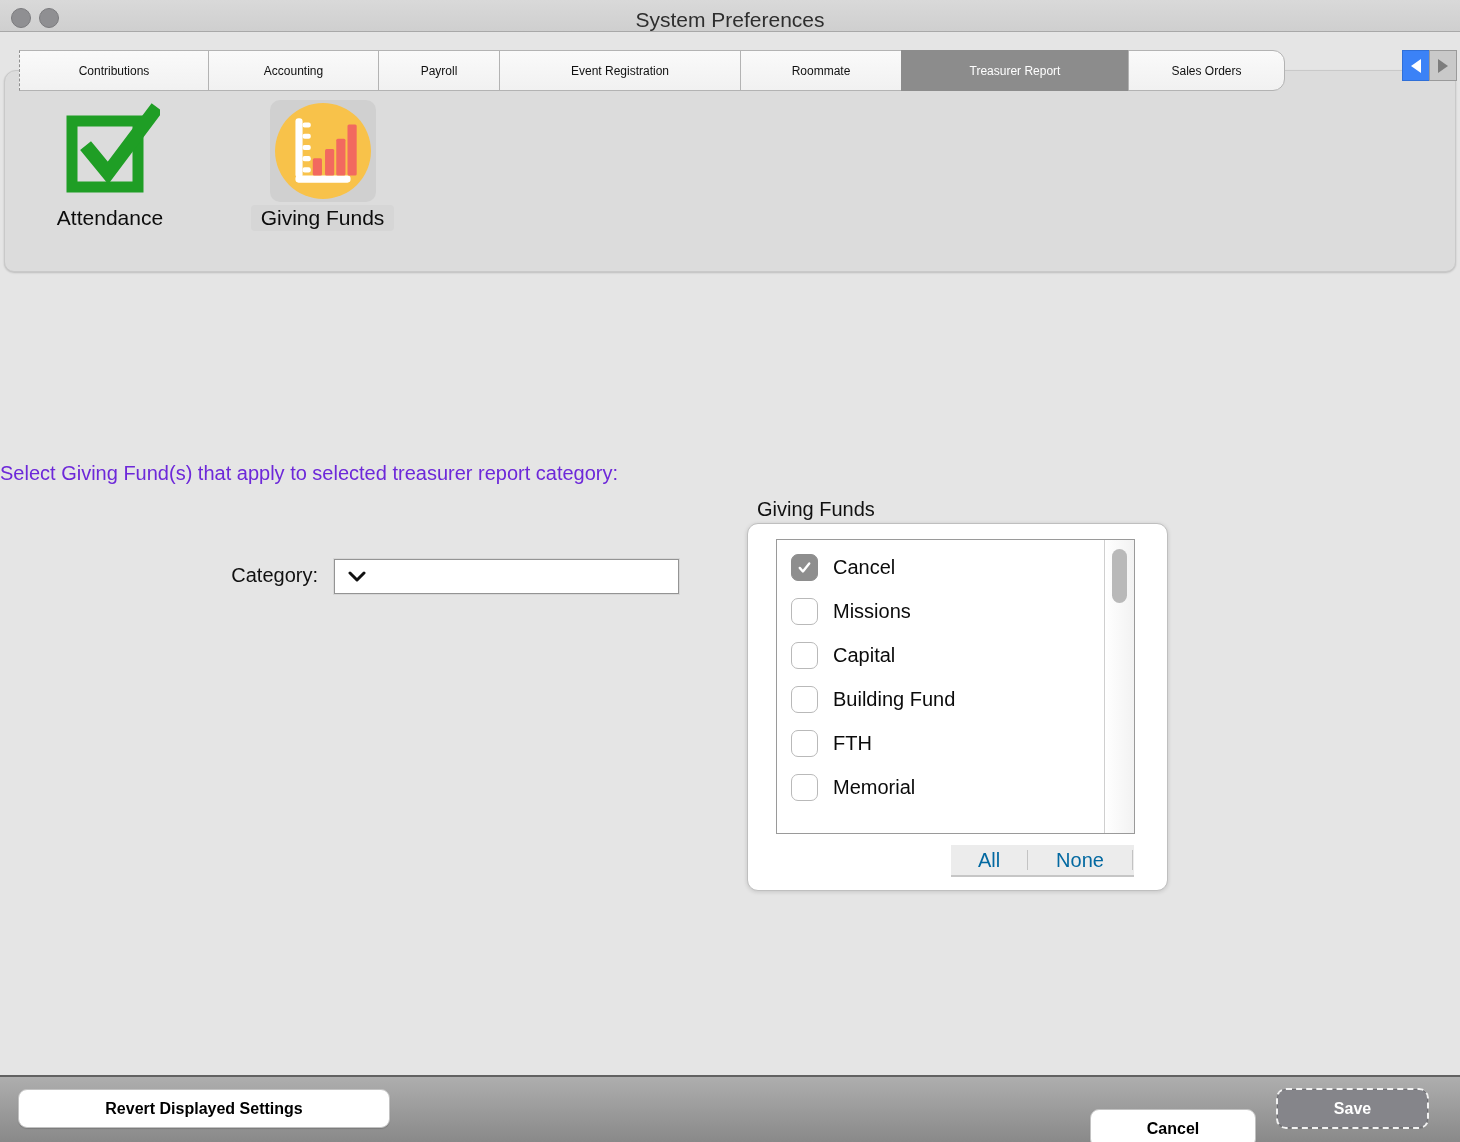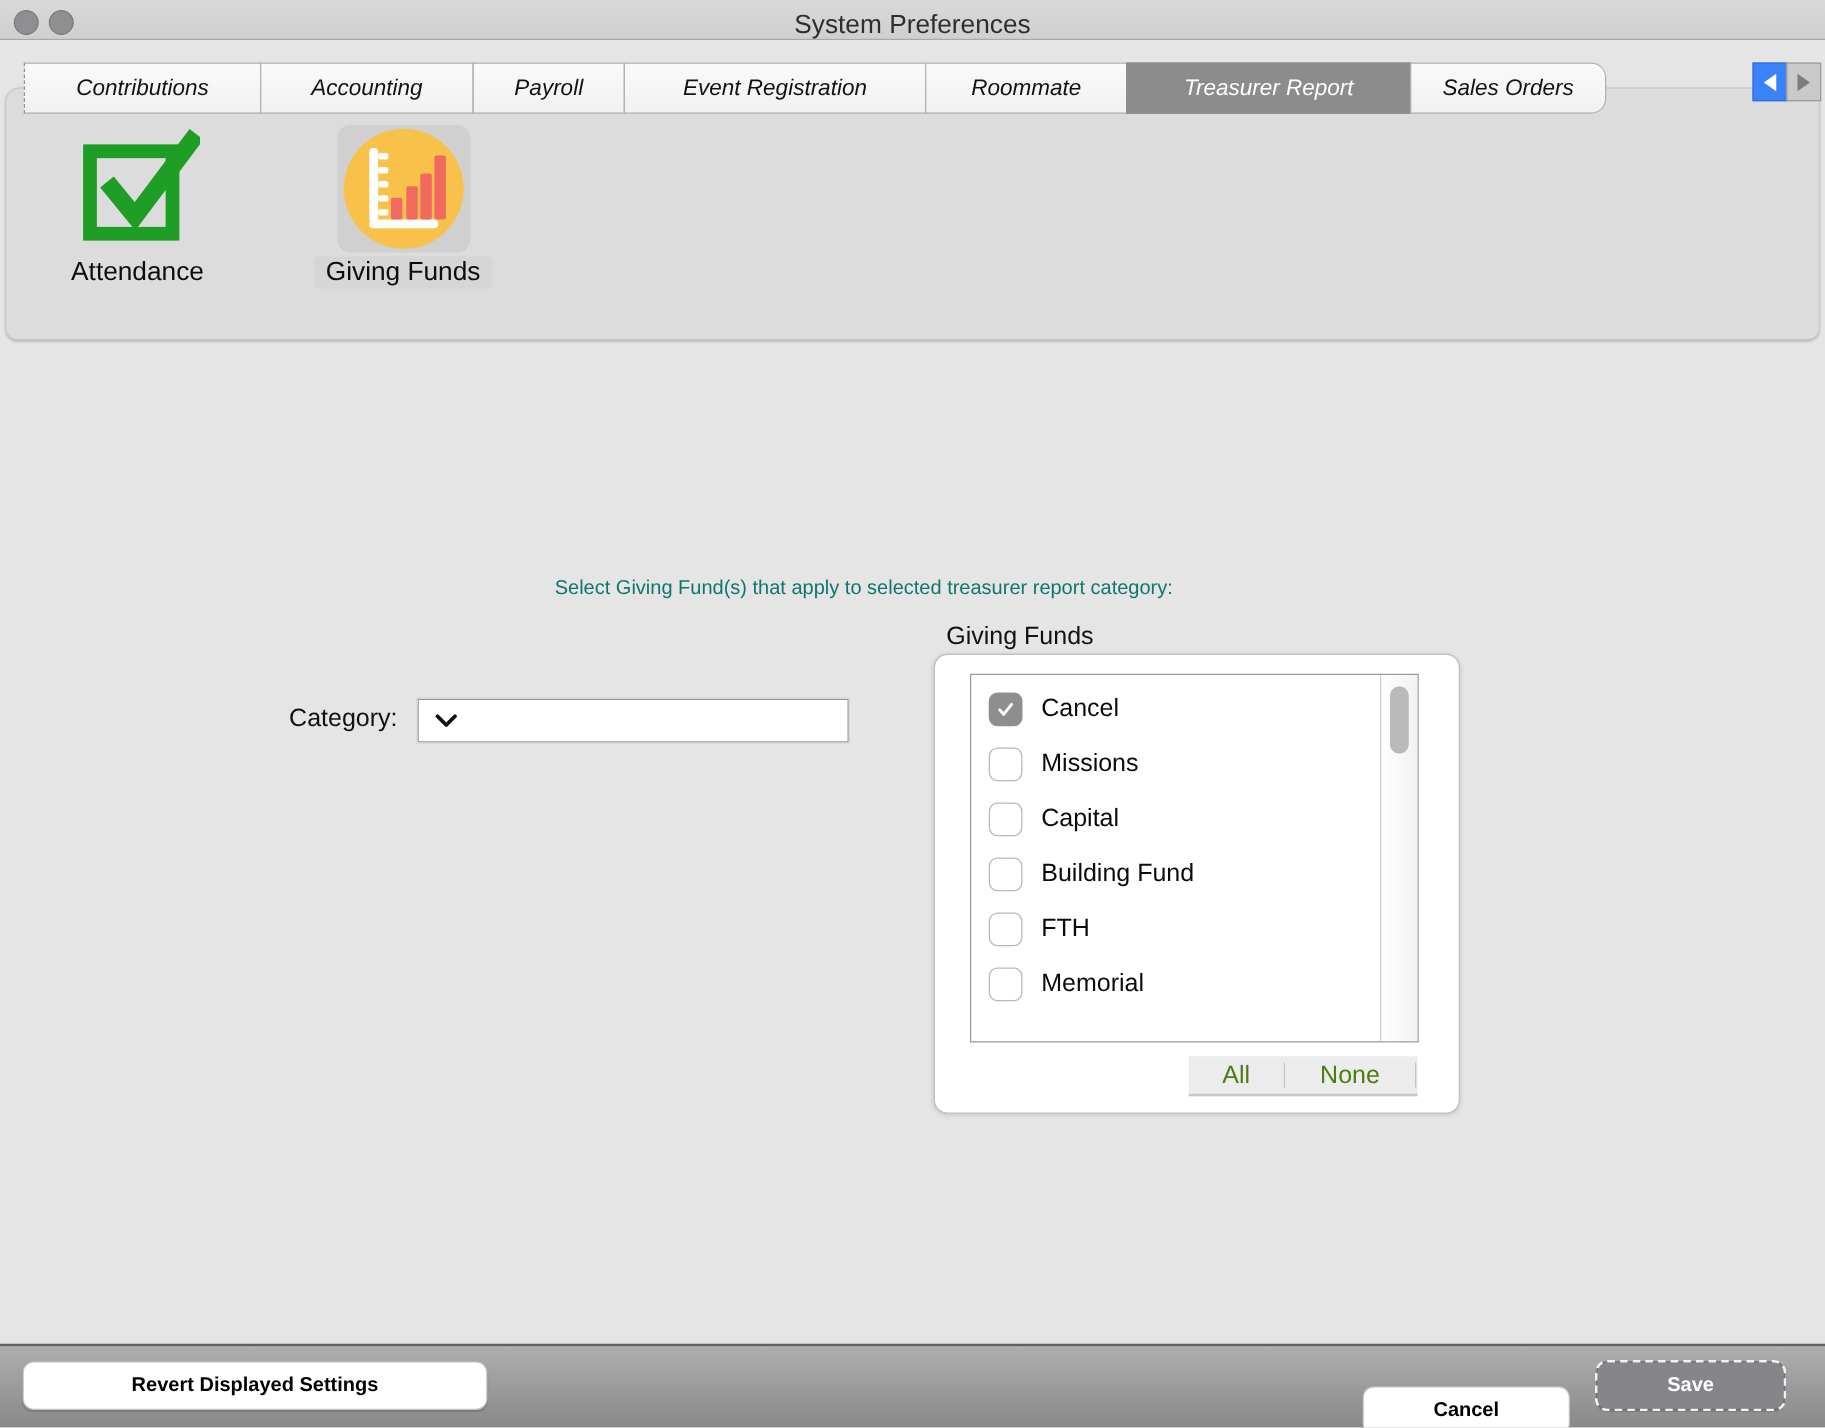--- a/index.html
+++ b/index.html
@@ -32,21 +32,21 @@
     border:1px solid #c9c9c9;
     border-radius:12px 12px 10px 10px;
     box-shadow:0 1px 2px rgba(0,0,0,0.18);
   }
   
   .tabbar { position:absolute; top:50px; left:19px; height:41px; display:flex; z-index:5; }
   .tab {
     height:41px; display:flex; align-items:center; justify-content:center;
     background:linear-gradient(180deg,#fafafa,#f1f1f1);
     border:1px solid #b3b3b3; margin-left:-1px;
-    font-size:18px; color:#111; cursor:default;font-style:italic;
+    font-size:12px; color:#111; cursor:default;
   }
   .tab.first { margin-left:0; border-left:1px dashed #8f8f8f; }
   .tab.selected { background:#8c8c8c; color:#fff; border-color:#8c8c8c; }
   .tab.last { border-radius:0 12px 12px 0; }
   .nav-arrows { position:absolute; top:50px; left:1402px; height:31px; display:flex; z-index:5; }
   .nav-btn { width:28px; height:31px; display:flex; align-items:center; justify-content:center;
     border:1px solid #9a9a9a; }
   .nav-btn.back { background:#3b82f7; border-color:#2f6fd8; }
   .nav-btn.fwd  { background:#c9c9c9; margin-left:-1px; }
   
@@ -58,22 +58,22 @@
   .tool-item.selected .icon-wrap { background:#d0d0d0; }
   .tool-item .tool-label {
     margin-top:3px; font-size:21px; color:#0c0c0c; display:inline-block;
     padding:1px 10px; border-radius:4px;
   }
   .tool-item.selected .tool-label { background:#d6d6d6; }
   .ti-attendance { left:30px; width:160px; }
   .ti-giving { left:235px; width:175px; }
   
   .instruction {
-    position:absolute; top:462px; left:0; width:1382px; text-align:center;
-    font-size:16px; color:#0f766e;
+    position:absolute; top:462px; left:0; width:1382px; 
+    font-size:20px; color:#6d28d9;
   }
   .list-title { position:absolute; top:498px; left:757px; font-size:20px; color:#111; }
   .category-label { position:absolute; top:564px; left:180px; width:138px; text-align:right;
     font-size:20px; color:#111; }
   .category-select {
     position:absolute; top:559px; left:334px; width:345px; height:35px;
     background:#fff; border:1px solid #949494; outline:1px solid #d7d7d7;
     display:flex; align-items:stretch; padding:2px;
   }
   .category-value {
@@ -107,21 +107,21 @@
   }
   .scroll-thumb {
     position:absolute; top:9px; left:7px; width:15px; height:54px;
     border-radius:8px; background:#b9b9b9;
   }
   .list-actions {
     position:absolute; left:203px; top:321px; width:183px; height:32px;
     background:#ececec; border-bottom:2px solid #c6c6c6;
     display:flex; align-items:center;
   }
-  .seg-btn { font-size:20px; color:#4d7c0f; text-align:center; }
+  .seg-btn { font-size:20px; color:#0369a1; text-align:center; }
   .seg-all { flex:0 0 76px; }
   .seg-none { flex:0 0 104px; }
   .seg-div { width:1px; height:20px; background:#c3c3c3; }
   
   .footer {
     position:absolute; left:0; right:0; bottom:0; height:67px;
     background:linear-gradient(180deg,#aeaeae,#898989);
     border-top:2px solid #616161;
   }
   .btn {

